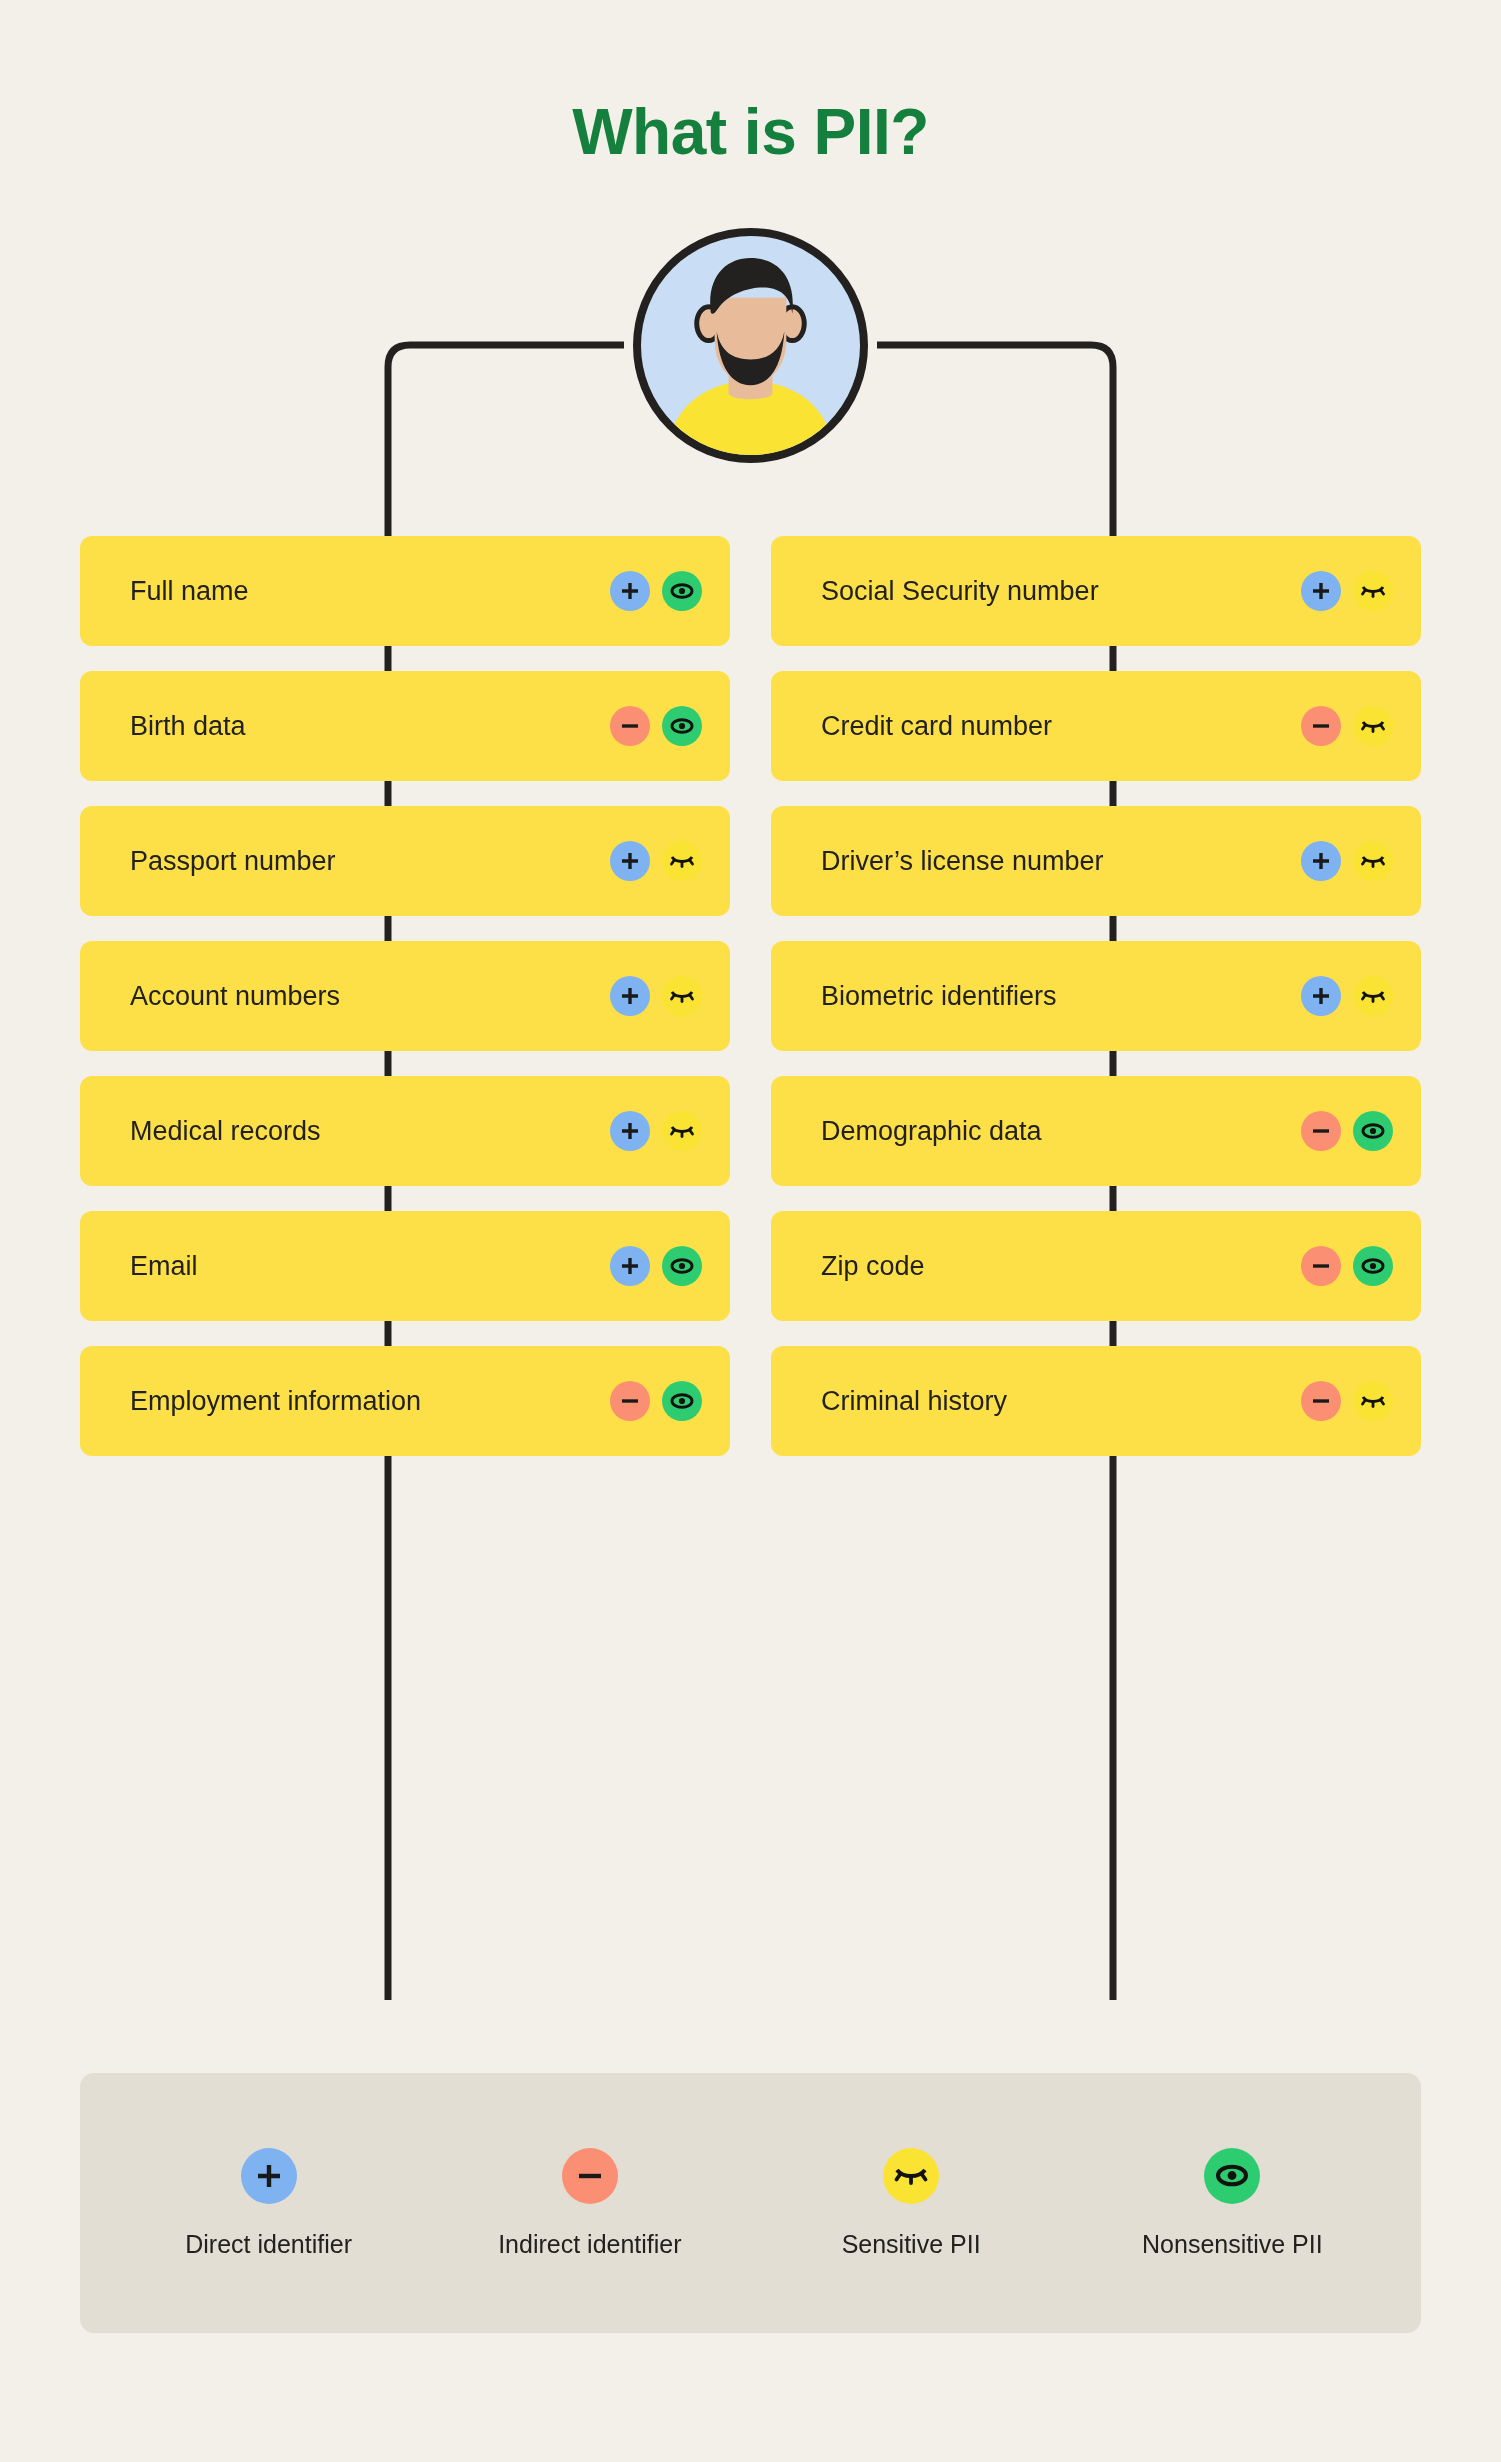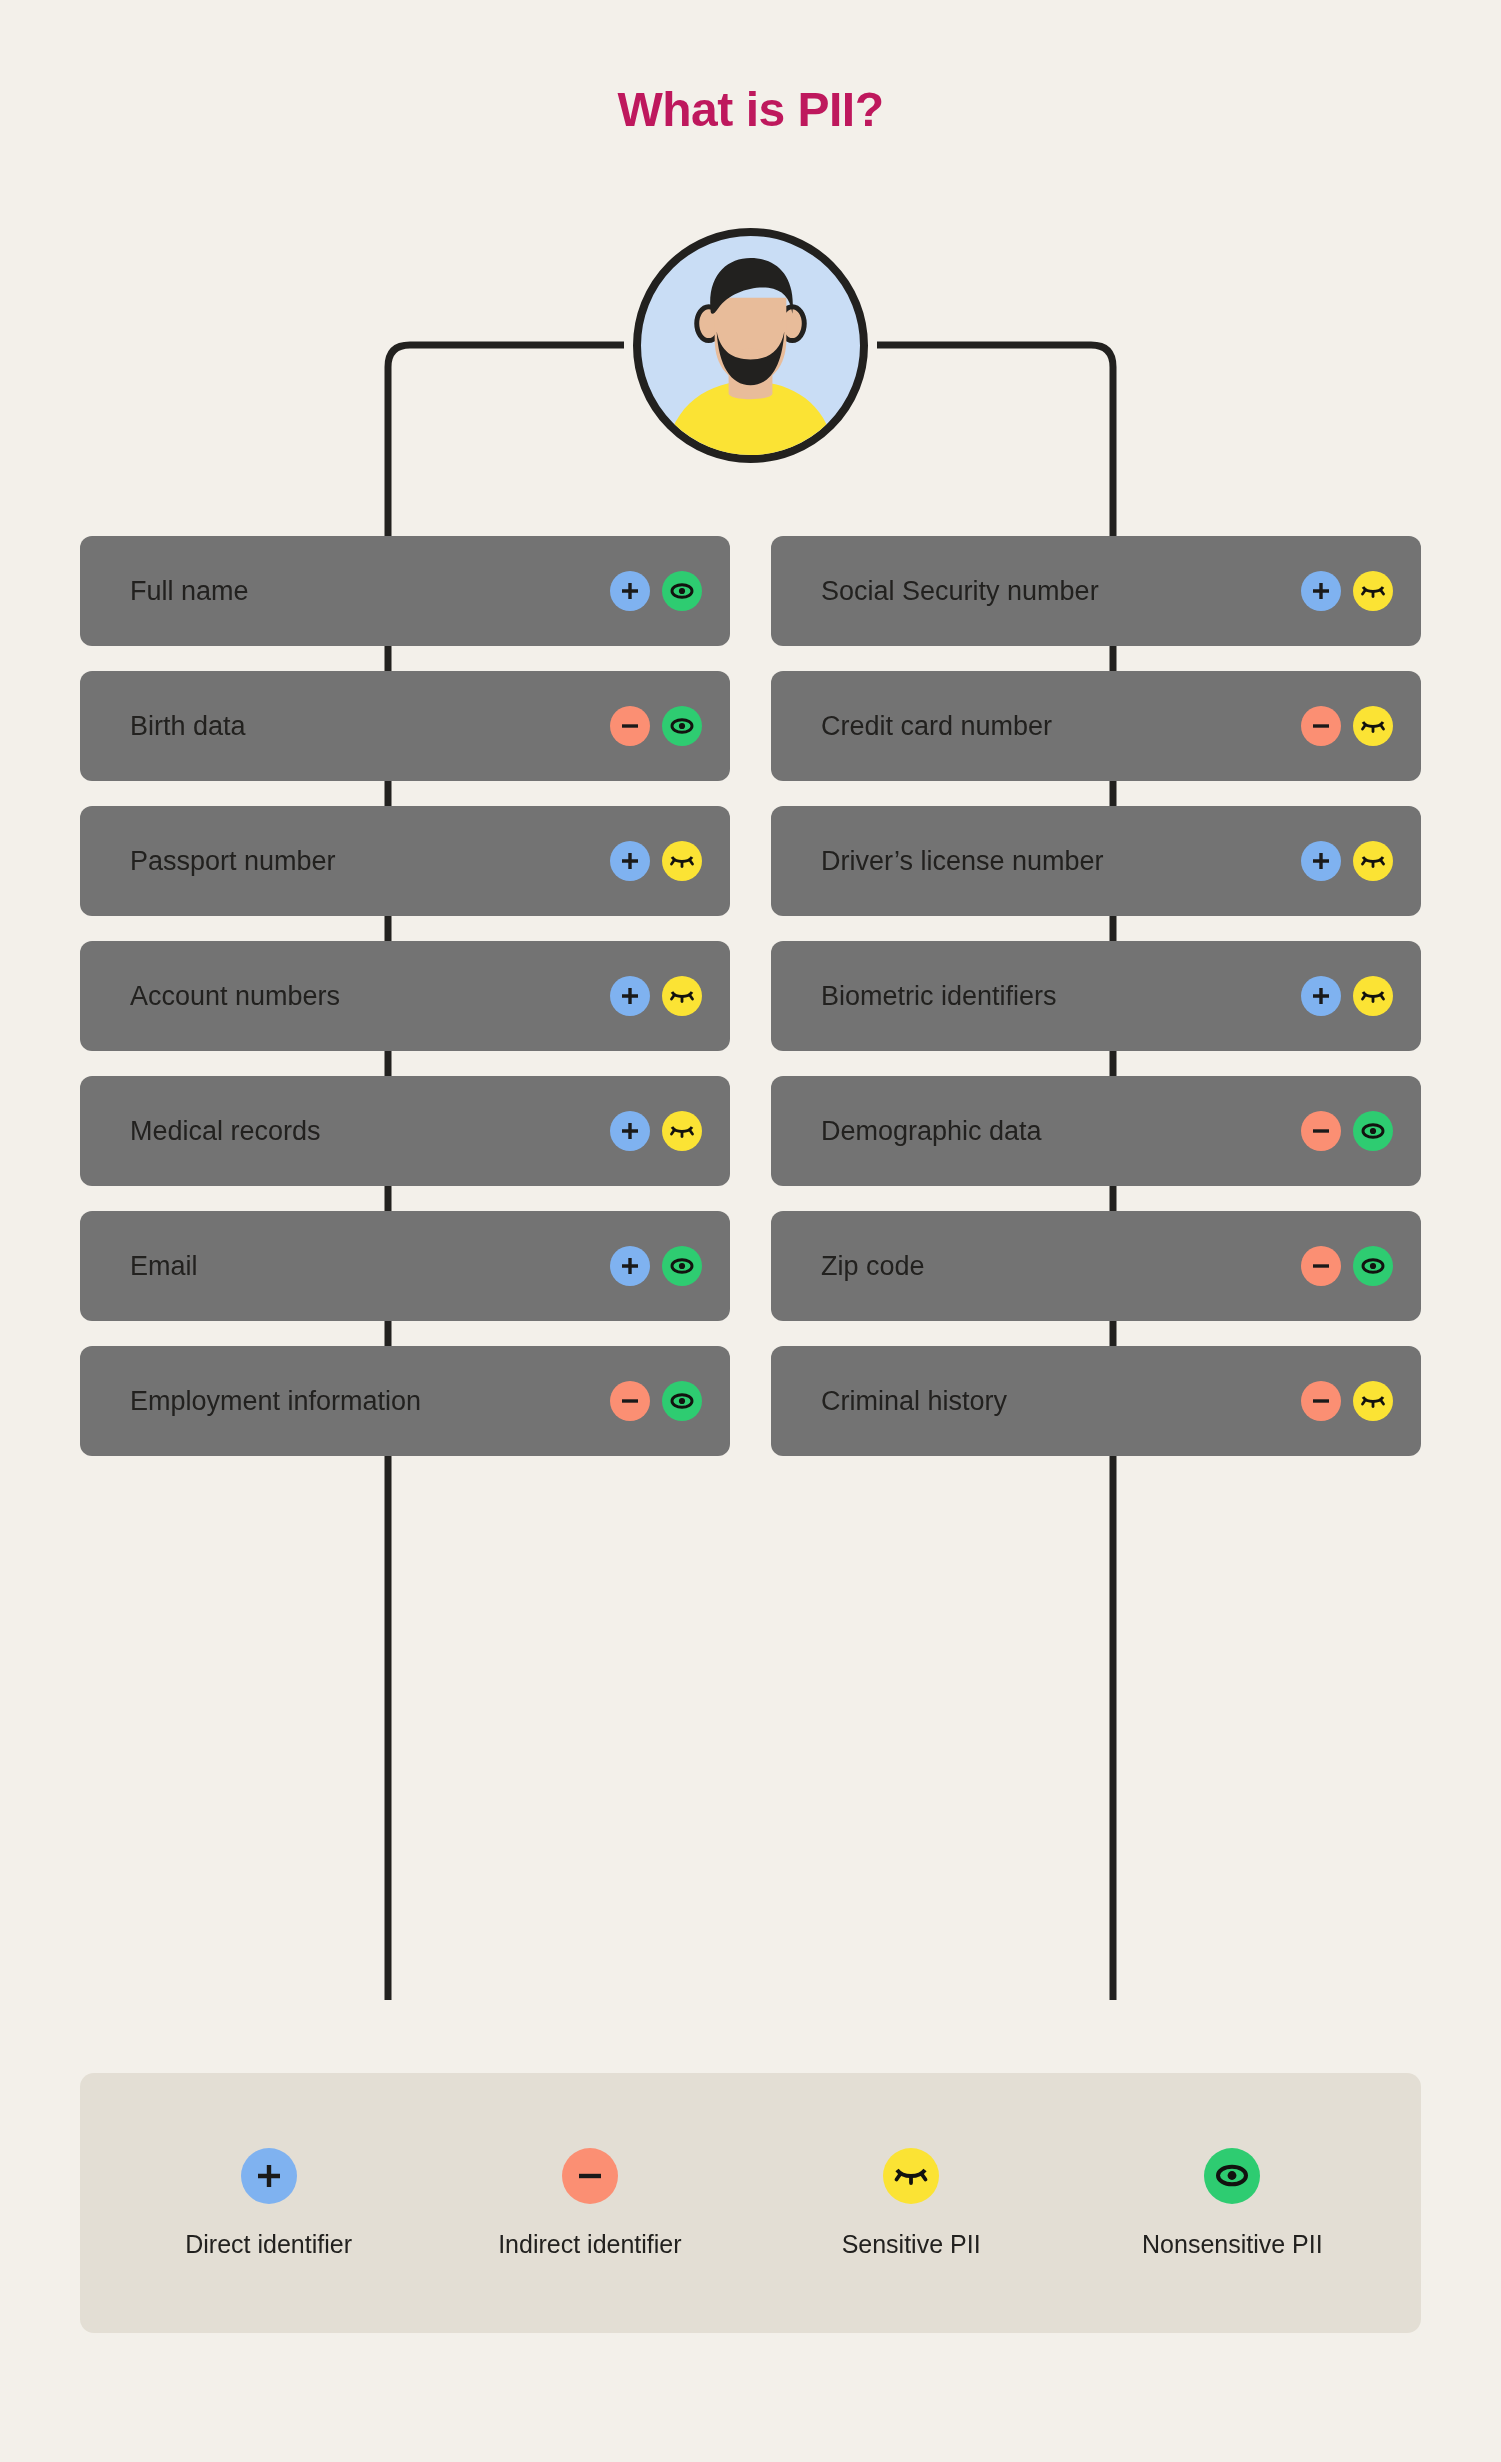--- a/index.html
+++ b/index.html
@@ -15,27 +15,27 @@
 
   .page {
     position: relative;
     width: 1501px;
     height: 2462px;
   }
 
   
   .title {
     position: absolute;
-    top: 82px;
+    top: 95px;
     left: 0;
     width: 1501px;
     text-align: center;
-    font-size: 48px;
+    font-size: 64px;
     font-weight: bold;
-    color: #be185d;
+    color: #15803d;
     letter-spacing: -0.5px;
   }
 
   
   .avatar-wrap {
     position: absolute;
     left: 633px;
     top: 228px;
     width: 235px;
     height: 235px;
@@ -72,21 +72,21 @@
   .column {
     width: 650px;
     display: flex;
     flex-direction: column;
     gap: 25px;
   }
 
   .card {
     position: relative;
     height: 110px;
-    background: #737373;
+    background: #fde047;
     border-radius: 12px;
     display: flex;
     align-items: center;
     padding: 0 28px 0 50px;
     z-index: 2;
   }
   .card-label {
     flex: 1;
     font-size: 27px;
     color: #22211F;

